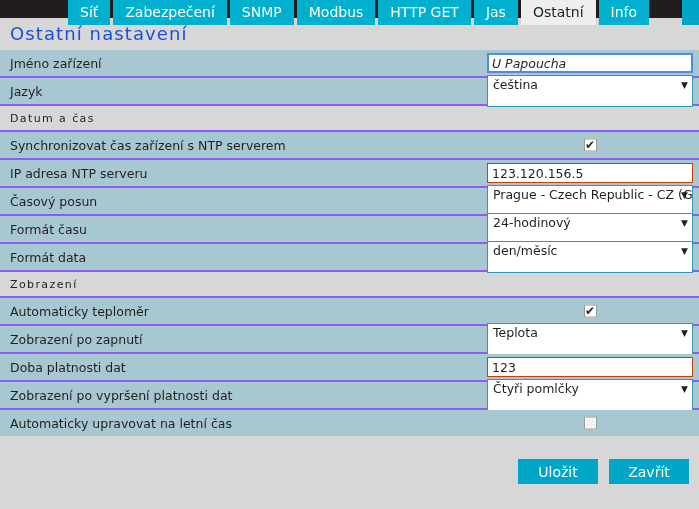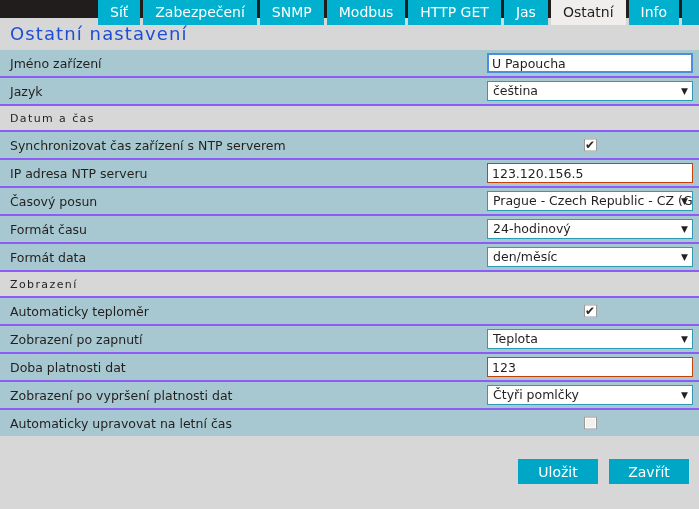--- a/index.html
+++ b/index.html
@@ -18,21 +18,21 @@
     -webkit-font-smoothing: none;
   }
 
   
   .navbar {
     position: relative;
     height: 18px;
     background: #211d1c;
     display: flex;
     align-items: flex-start;
-    padding-left: 98px;
+    padding-left: 68px;
     box-sizing: border-box;
   }
   .navbar::after {
     content: "";
     position: absolute;
     right: 0;
     top: 0;
     width: 17px;
     height: 25px;
     background: #00a6c6;
@@ -117,26 +117,27 @@
     font-family: "DejaVu Sans", "Liberation Sans", sans-serif;
     font-size: 12.5px;
     color: #231f1e;
     padding: 0 4px;
     outline: none;
     border-radius: 0;
   }
   .txt.focused {
     border: 1px solid #4a90d9;
     box-shadow: 0 0 0 1px #4a90d9 inset;
+    font-style: italic;
   }
 
   .sel {
     position: relative;
     width: 100%;
-    height: 20px;
+    height: 32px;
     box-sizing: border-box;
     border: 1px solid #2e9bb5;
     background: #ffffff;
     font-size: 12.5px;
     color: #231f1e;
     line-height: 18px;
     padding: 0 18px 0 5px;
     white-space: nowrap;
     overflow: hidden;
     cursor: pointer;

